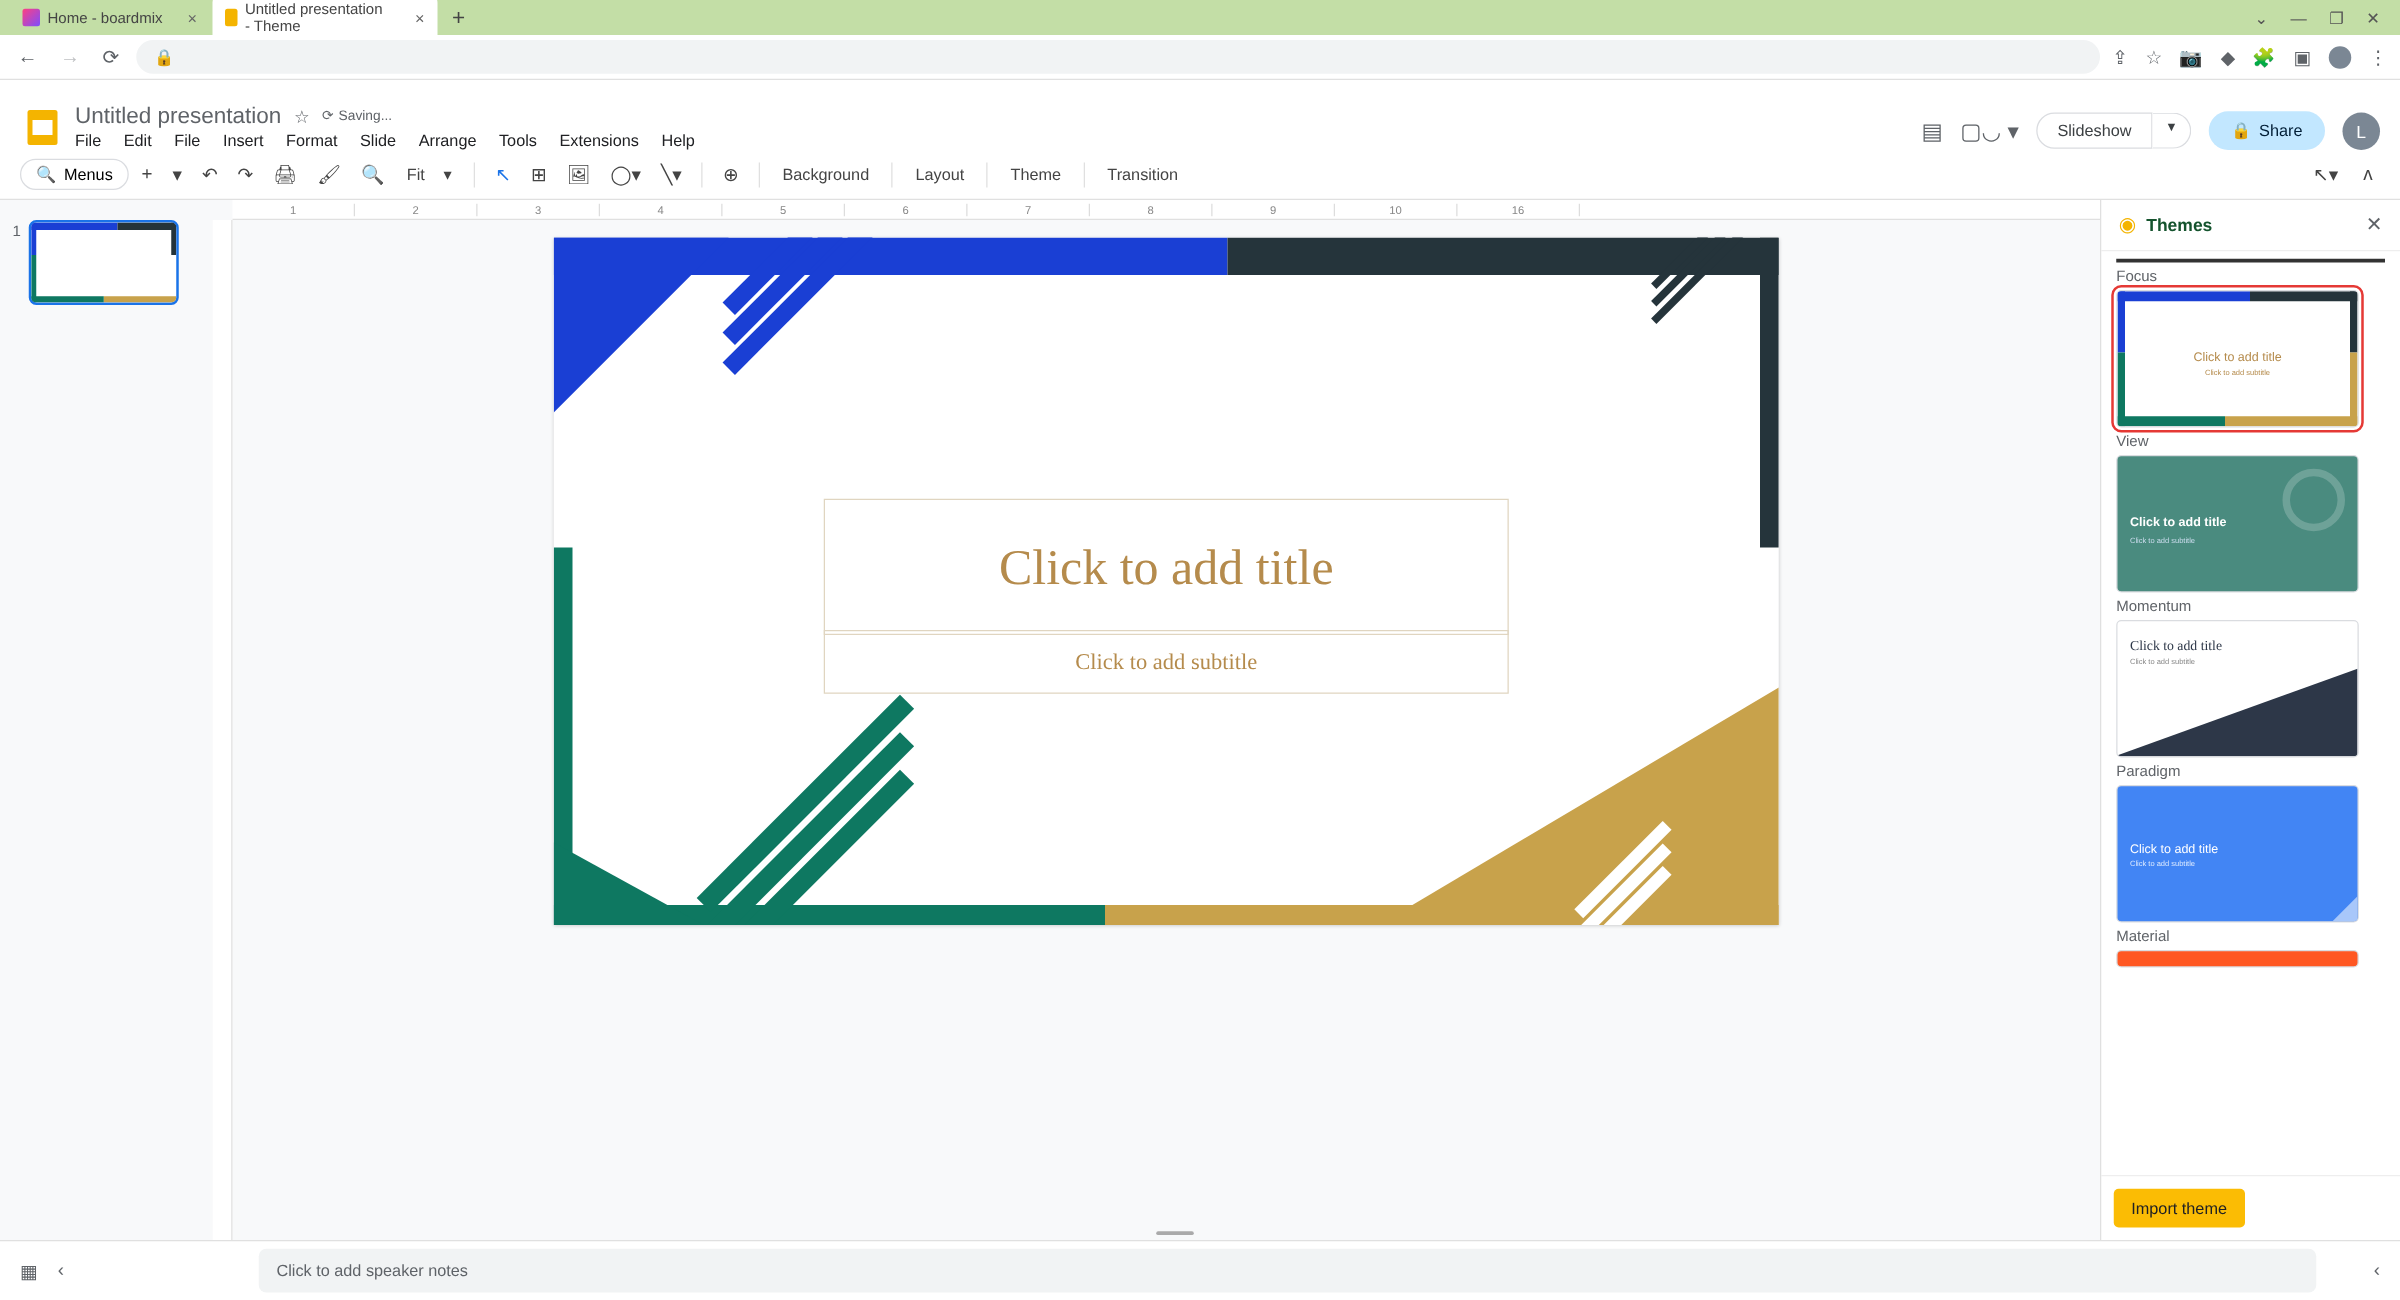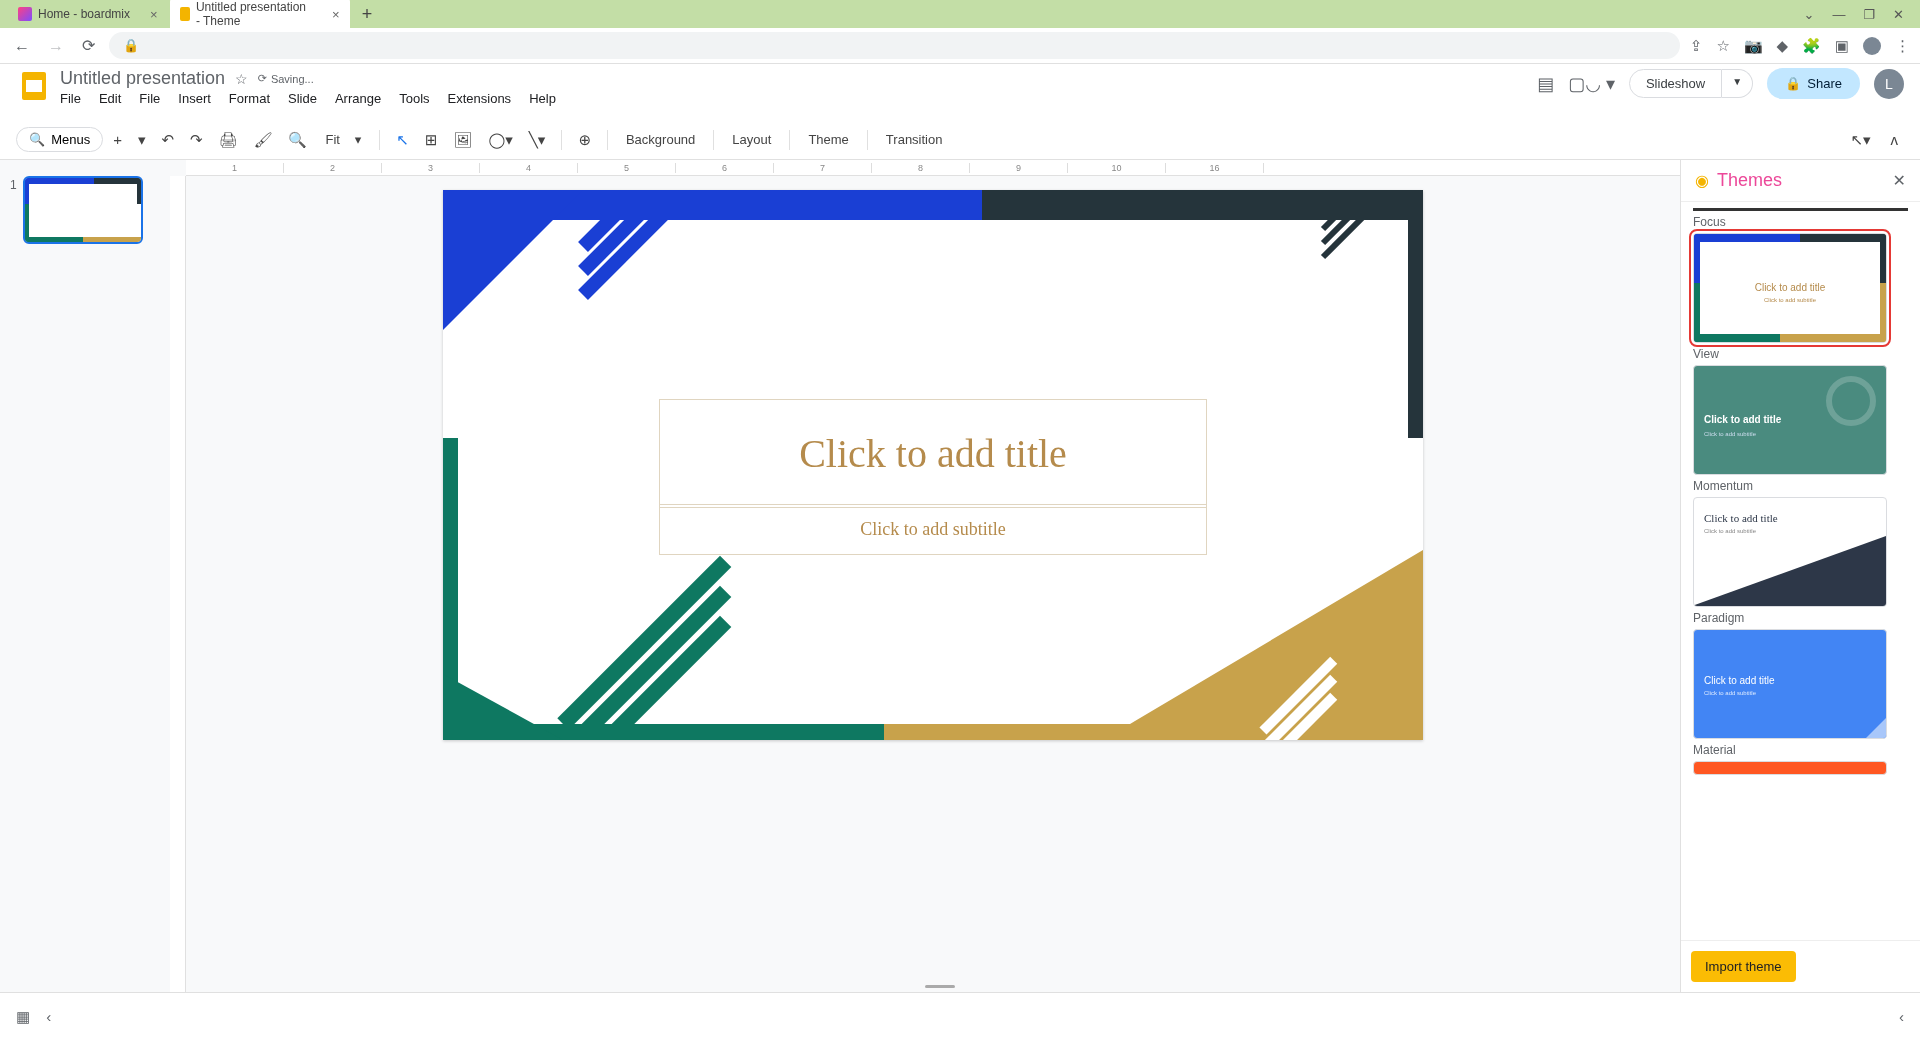--- a/index.html
+++ b/index.html
@@ -13,21 +13,21 @@
 .tab .close { margin-left: 20px; font-size: 13px; color: #666; }
 .new-tab { font-size: 18px; color: #444; padding: 0 10px; cursor: pointer; }
 .browser-controls { margin-left: auto; display: flex; gap: 18px; color: #555; font-size: 13px; padding-right: 8px;}
 
 .address-bar { height: 36px; background: #fff; display: flex; align-items: center; padding: 0 10px; border-bottom: 1px solid #e0e0e0; gap: 10px; }
 .nav-btn { color: #5f6368; font-size: 16px; cursor: pointer; padding: 4px; }
 .url-box { flex: 1; background: #f1f3f4; border-radius: 16px; padding: 6px 14px; font-size: 13px; color: #5f6368; display: flex; align-items: center; gap: 8px; }
 .addr-icons { display: flex; gap: 14px; color: #5f6368; font-size: 15px; }
 
 
-.app-header { height: 56px; background: #fff; display: flex; align-items: flex-start; padding: 4px 16px 0; }
+.app-header { height: 56px; background: #fff; display: flex; align-items: flex-end; padding: 4px 16px 0; }
 .app-logo { width: 36px; height: 36px; margin-right: 8px; }
 .title-area { flex: 1; }
 .doc-title-row { display: flex; align-items: center; gap: 10px; }
 .doc-title { font-size: 18px; color: #5f6368; }
 .star { color: #5f6368; font-size: 14px; }
 .saving { color: #5f6368; font-size: 11px; display: flex; align-items: center; gap: 4px;}
 .menu-bar { display: flex; gap: 18px; font-size: 13px; color: #202124; margin-top: 2px; }
 .menu-item { cursor: pointer; }
 .header-right { display: flex; align-items: center; gap: 14px; }
 .icon-btn { color: #5f6368; font-size: 18px; cursor: pointer; }
@@ -70,21 +70,21 @@
 .stripe { background: currentColor; width:170px; height:14px; transform: rotate(-45deg); transform-origin: left; margin-bottom:8px;}
 
 .title-box { position: absolute; top: 38%; left: 22%; width: 56%; border: 1px solid #e0d5c0; text-align: center; padding: 30px 20px; }
 .title-text { font-size: 40px; color: #b58b4c; font-family: Georgia, serif;}
 .subtitle-box { position: absolute; top: 57%; left: 22%; width: 56%; border: 1px solid #e0d5c0; text-align: center; padding: 14px 20px; }
 .subtitle-text { font-size: 18px; color: #b58b4c; font-family: Georgia, serif;}
 
 
 .themes-panel { width: 240px; background: #fff; border-left: 1px solid #e0e0e0; display: flex; flex-direction: column; }
 .themes-header { display: flex; align-items: center; padding: 10px 14px; border-bottom: 1px solid #eee; gap: 8px; }
-.themes-title { font-size: 18px; color: #ec4899; flex: 1; }
+.themes-title { font-size: 14px; color: #14532d; flex: 1; font-weight: bold; }
 .themes-close { color: #5f6368; font-size: 16px; cursor: pointer; }
 .themes-list { flex: 1; overflow-y: auto; padding: 6px 12px; }
 .theme-label { font-size: 12px; color: #5f6368; margin: 4px 0; }
 .theme-card { width: 194px; height: 110px; background: #fff; border: 1px solid #dadce0; border-radius: 4px; margin-bottom: 4px; cursor: pointer; position: relative; overflow: hidden;}
 .theme-card.selected { outline: 2px solid #e53935; outline-offset: 2px; }
 .theme-card .tt { position: absolute; font-size: 10px; }
 .import-row { padding: 10px; border-top: 1px solid #eee; display: flex; }
 .import-btn { background: #fbbc04; color: #202124; border-radius: 4px; padding: 8px 14px; font-size: 13px; cursor: pointer; }
 
 
@@ -342,14 +342,15 @@
     </div>
     <div class="import-row">
       <div class="import-btn">Import theme</div>
     </div>
   </div>
 </div>
 
 <div class="notes-bar">
   <span class="grid-icon">▦</span>
   <span class="back-icon">‹</span>
+  <div class="notes-input">Click to add speaker notes</div>
   <span class="back-icon" style="margin-left:auto;">‹</span>
 </div>
 
 </body></html>

